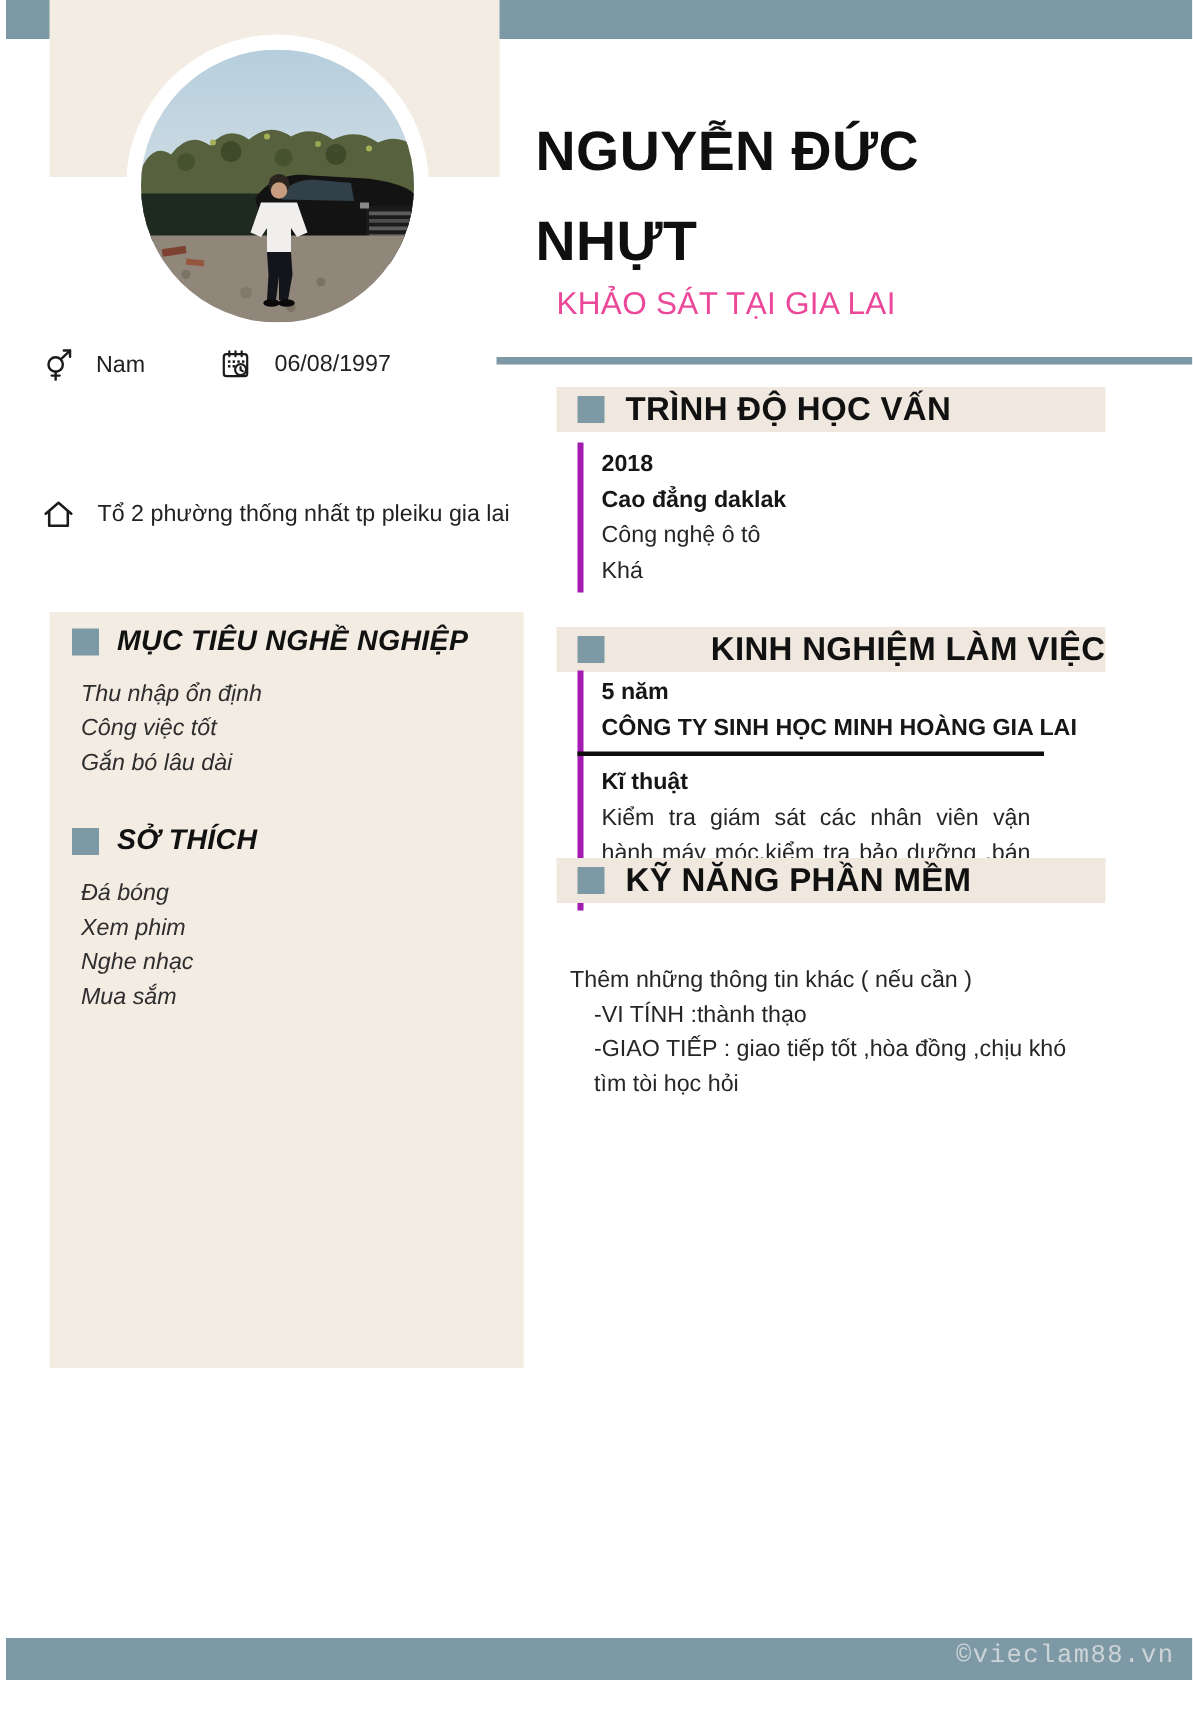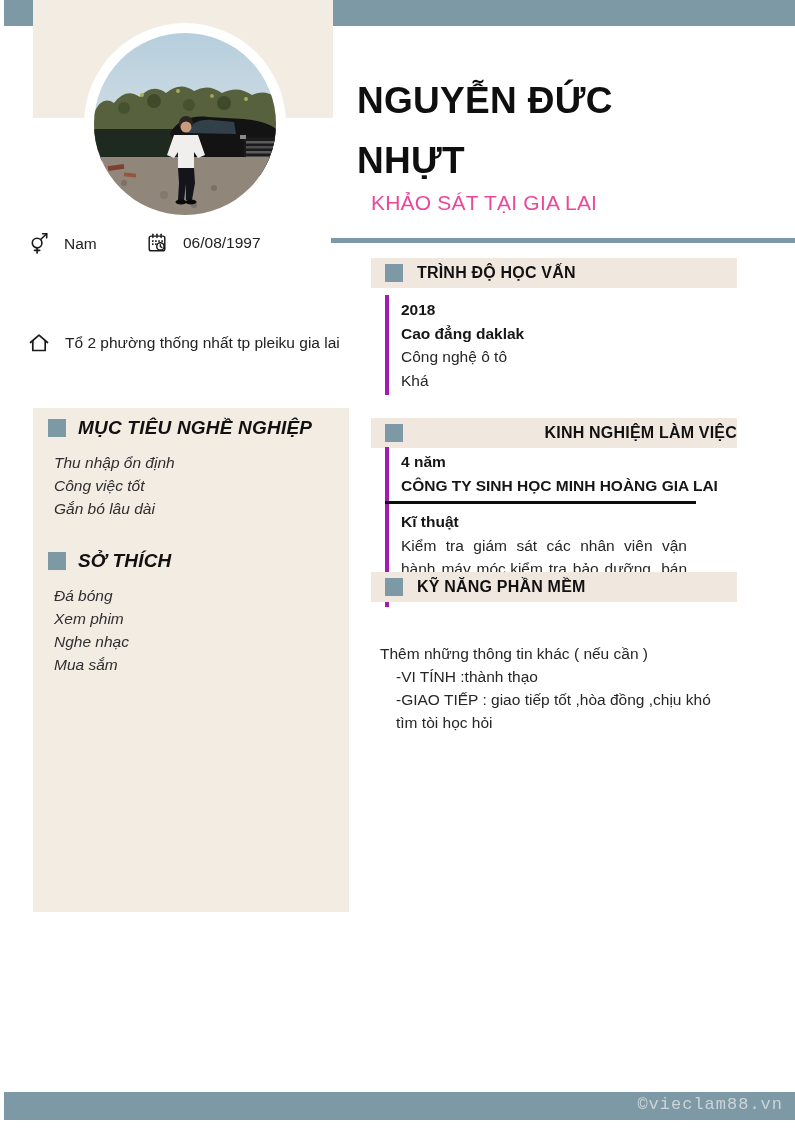--- a/index.html
+++ b/index.html
@@ -46,21 +46,21 @@
   
   .name{
     position:absolute;left:357px;top:46px;width:340px;z-index:5;
     font-size:37px;line-height:60px;font-weight:bold;color:#0f0f0f;letter-spacing:0.3px;
   }
   .subtitle{position:absolute;left:371px;top:191px;z-index:5;font-size:21px;color:#ec4899;letter-spacing:0.2px;}
   .divider{position:absolute;left:331px;top:238px;width:464px;height:5px;background:var(--accent);z-index:5;}
   .section-bar{
     position:absolute;left:371px;width:366px;height:30px;background:var(--bar);z-index:5;
     display:flex;align-items:center;padding-left:14px;
-    font-size:16px;font-weight:bold;color:#111;
+    font-size:22px;font-weight:bold;color:#111;
   }
   .section-bar .h-title{margin-left:14px;letter-spacing:0.2px;}
   .bar-edu{top:258px;}
   .bar-exp{top:418px;justify-content:space-between;}
   .bar-skill{top:572px;}
   .timeline{
     position:absolute;left:385px;z-index:5;border-left:4px solid #a21caf;
     padding:3px 0 3px 12px;font-size:15.5px;line-height:23.5px;color:#262626;
   }
   .tl-edu{top:295px;width:300px;}
@@ -209,21 +209,21 @@
     <p class="bold">Cao đẳng daklak</p>
     <p>Công nghệ ô tô</p>
     <p>Khá</p>
   </div>
 
   <div class="section-bar bar-exp">
     <span class="h-square"></span>
     <span class="h-title">KINH NGHIỆM LÀM VIỆC</span>
   </div>
   <div class="timeline tl-exp">
-    <p class="bold">4 năm</p>
+    <p class="bold">5 năm</p>
     <p class="bold nowrap">CÔNG TY SINH HỌC MINH HOÀNG GIA LAI</p>
     <div class="company-underline"></div>
     <p class="bold">Kĩ thuật</p>
     <p class="desc">Kiểm tra giám sát các nhân viên vận hành máy móc,kiểm tra bảo dưỡng ,bán hàng phân bón</p>
   </div>
 
   <div class="section-bar bar-skill">
     <span class="h-square"></span>
     <span class="h-title">KỸ NĂNG PHẦN MỀM</span>
   </div>

